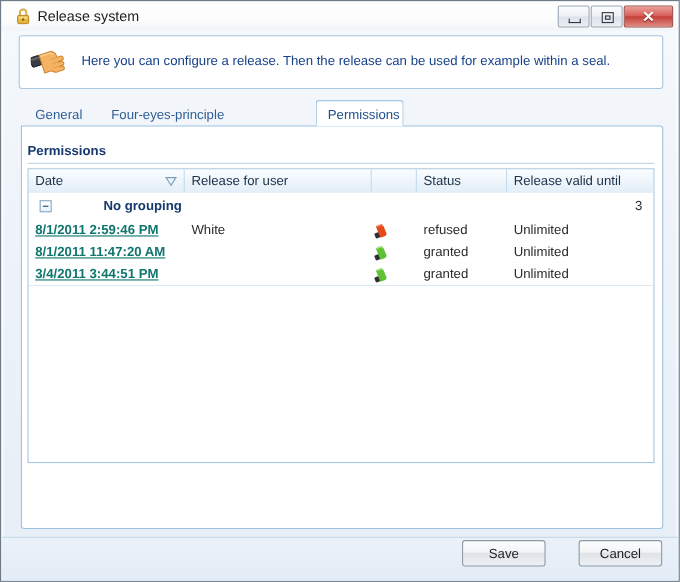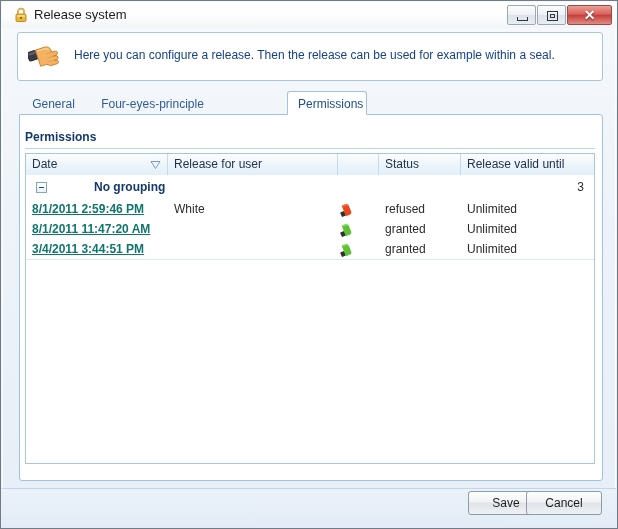--- a/index.html
+++ b/index.html
@@ -185,21 +185,21 @@
     position: absolute;
     left: 24px; top: 147px;
     width: 570px; height: 1px;
     background: #bcd7ea;
   }
 
   
   .grid {
     position: absolute;
     left: 24px; top: 152px;
-    width: 570px; height: 311px;
+    width: 570px; height: 268px;
     box-sizing: border-box;
     border: 1px solid #a8c6e0;
     background: #ffffff;
     overflow: hidden;
   }
   .grid-header {
     position: absolute;
     left: 0; top: 0;
     width: 568px; height: 21px;
     background: linear-gradient(180deg,#fbfdfe 0%,#eef5fb 50%,#e2eef8 100%);
@@ -303,21 +303,21 @@
     border: 1px solid #8f9ba6;
     border-radius: 3px;
     background: linear-gradient(180deg,#fdfefe 0%,#f1f3f5 45%,#dfe3e8 50%,#eef1f4 100%);
     font-family: "Liberation Sans", sans-serif;
     font-size: 12px;
     color: #1d1d1d;
     text-align: center;
     line-height: 22px;
     white-space: nowrap;
   }
-  #btn-save { left: 419px; margin-left: 48px; }
+  #btn-save { left: 419px; }
   #btn-cancel { left: 525px; }
 </style>
 </head>
 <body>
 
 <div class="window">
   <div class="window-inner-edge"></div>
 
   <div class="titlebar">
     <span class="title-lock">

